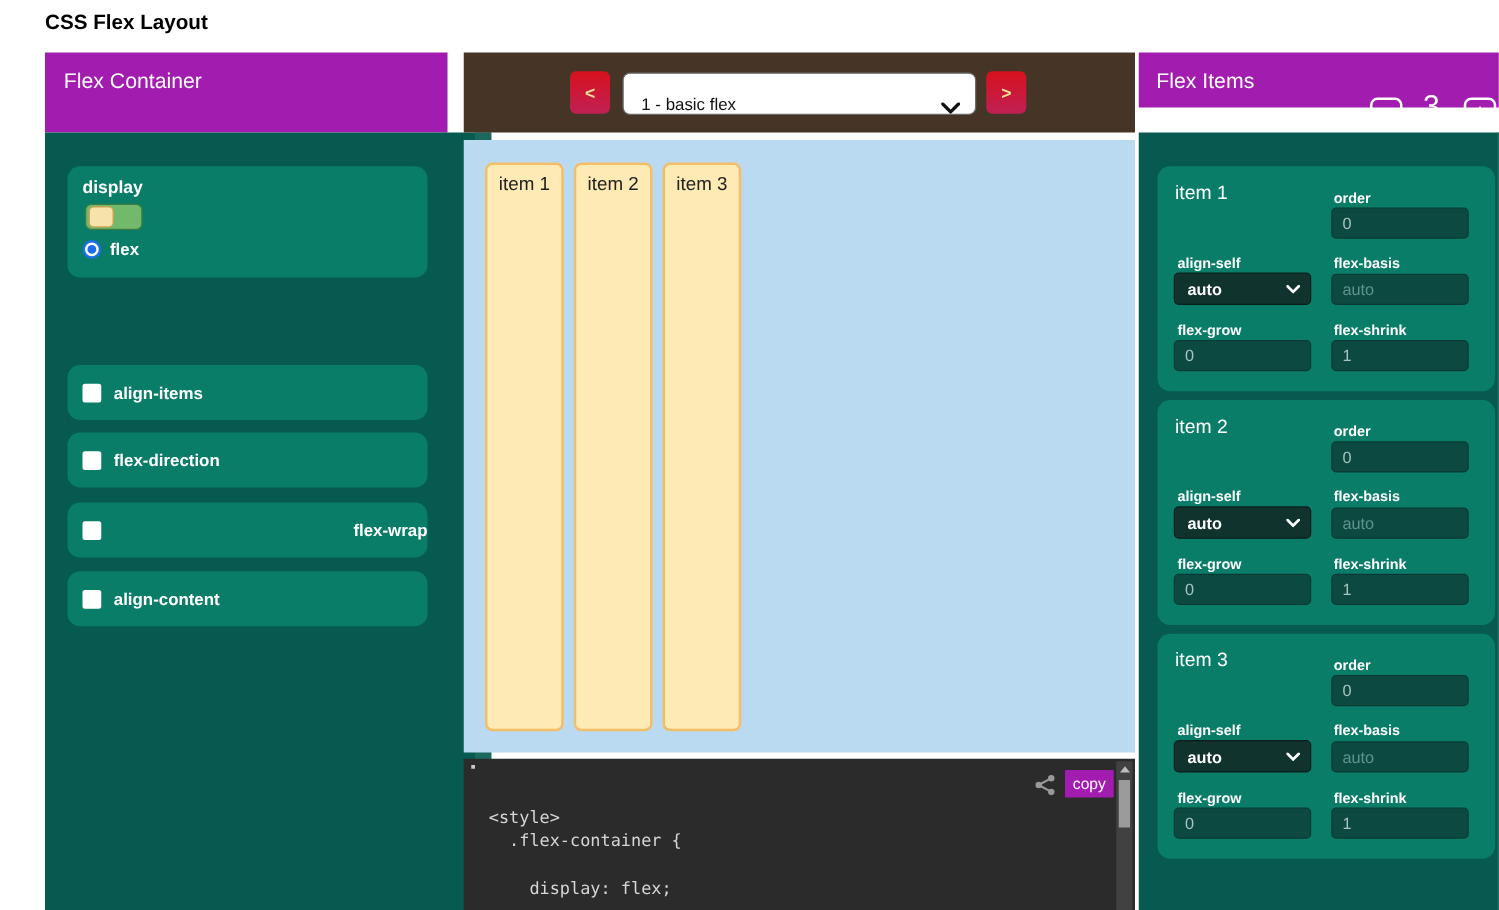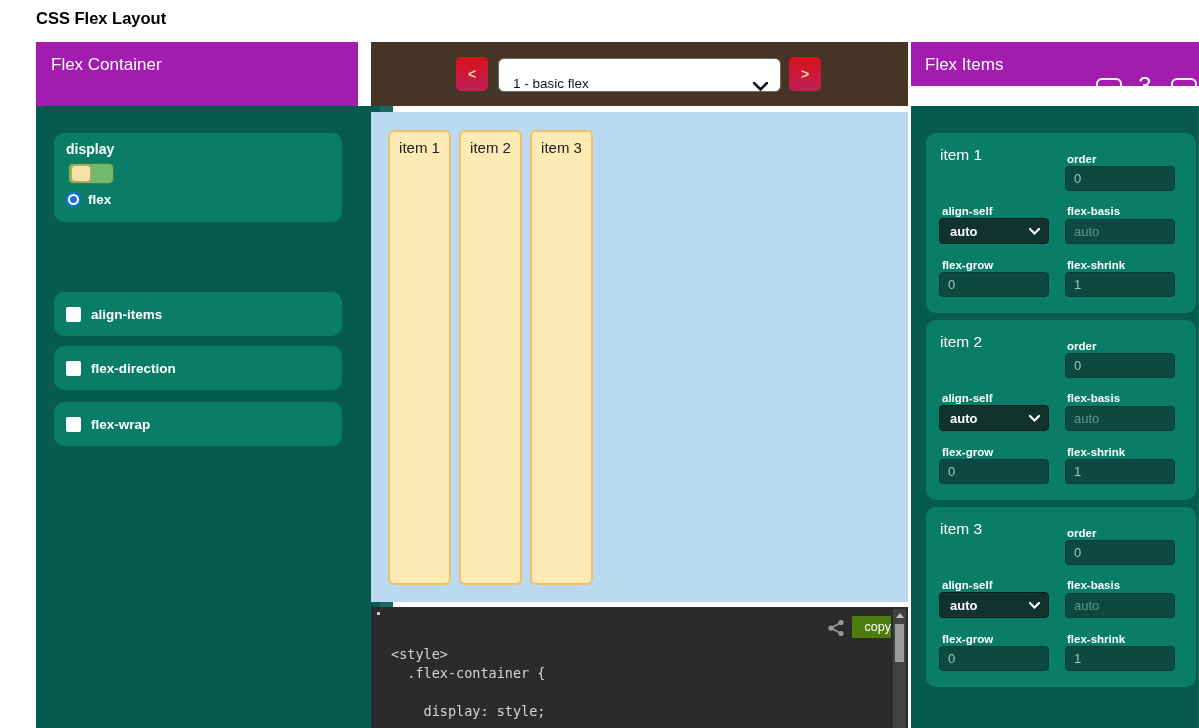--- a/index.html
+++ b/index.html
@@ -33,21 +33,21 @@
   .knob { position:absolute; left:2px; top:1px; width:20px; height:17px;
           background:#f8e2ac; border:1px solid #cfa352; border-radius:4px; }
   .radio-row { position:absolute; left:12px; top:59px; display:flex; align-items:flex-start; gap:7px; }
   .radio { width:15px; height:15px; border:2px solid #1a6fe8; border-radius:50%;
            background:#fff; position:relative; }
   .radio::after { content:""; position:absolute; inset:2px; background:#1a6fe8; border-radius:50%; }
   .radio-label { font-size:13.5px; font-weight:bold; color:#fff; }
   .cb-card { left:18px; width:288px; height:44px; display:flex; align-items:center;
              gap:10px; padding-left:12px; }
   .cb-card.c0 { top:134px; } .cb-card.c1 { top:186px; } .cb-card.c2 { top:240px; }
-  .cb-card.c3 { top:296px; } .cb-card.c4 { top:351px; }
+  .cb-card.c3 { top:296px;justify-content:space-between; } .cb-card.c4 { top:351px; }
   .cb { width:15px; height:15px; background:#fff; border-radius:2px; flex:0 0 auto; }
   .cb-label { font-size:13.5px; font-weight:bold; color:#fff; }
 
   
   .mhdr { left:343px; top:42px; width:537px; height:64px; background:#463527; }
   .navbtn { position:absolute; width:32px; height:34px; top:15px; border:none; border-radius:5px;
             background:linear-gradient(180deg,#d8111d,#bf2055); color:#f2df93;
             font-weight:bold; font-size:14px; display:flex; align-items:center; justify-content:center;
             cursor:pointer; }
   .navbtn.prev { left:85px; } .navbtn.next { left:418px; }
@@ -60,22 +60,22 @@
   .demo { left:343px; top:112px; width:537px; height:490px; background:#badaf2; }
   .fitem { position:absolute; top:18px; width:63px; height:455px; background:#fdeab4;
            border:2px solid #f4bd68; border-radius:6px; color:#222; font-size:15px;
            text-align:center; padding-top:7px; }
   .fitem.i0 { left:17px; } .fitem.i1 { left:88px; } .fitem.i2 { left:159px; }
 
   
   .codep { left:343px; top:607px; width:537px; height:121px; background:#2b2b2b; }
   .dot { position:absolute; left:6px; top:5px; width:3px; height:3px; background:#c9c9c9; }
   .share { position:absolute; left:455px; top:11px; width:20px; height:20px; cursor:pointer; }
-  .copybtn { position:absolute; left:481px; top:9px; width:39px; height:22px; background:#4d7c0f;
-             color:#fff; font-size:12.5px; text-align:right; line-height:22px; cursor:pointer;
+  .copybtn { position:absolute; left:481px; top:9px; width:39px; height:22px; background:#a21caf;
+             color:#fff; font-size:12.5px; text-align:center; line-height:22px; cursor:pointer;
              border-radius:1px; }
   .codesb { position:absolute; left:522px; top:2px; bottom:0; width:13px; background:#414141; }
   .codesb .sb-arrow { border-bottom-color:#bdbdbd; margin-top:4px; }
   .codesb .thumb { position:absolute; left:2px; top:15px; width:9px; height:38px; background:#9b9b9b; }
   .codelines { position:absolute; left:20px; top:38px; font-family:"DejaVu Sans Mono", monospace;
                font-size:13.5px; line-height:19px; color:#d6d6d6; }
   .codelines div { white-space:pre; min-height:19px; }
 
   
   .rpanel { left:883px; top:42px; width:302px; height:686px; }
@@ -133,20 +133,24 @@
         <span class="cb-label">flex-direction</span>
       </div>
       <div class="card cb-card c1">
         <span class="cb"></span>
         <span class="cb-label">align-items</span>
       </div>
       <div class="card cb-card c3">
         <span class="cb"></span>
         <span class="cb-label">flex-wrap</span>
       </div>
+      <div class="card cb-card c4">
+        <span class="cb"></span>
+        <span class="cb-label">align-content</span>
+      </div>
 
       <div class="vscroll" style="right:0;">
         <div class="sb-arrow"></div>
       </div>
     </div>
   </div>
 
   <div class="abs mhdr">
     <div class="navbtn prev">&lt;</div>
     <div class="exselect">
@@ -175,21 +179,21 @@
         <circle cx="15" cy="15.5" r="2.6" fill="#999"></circle>
         <line x1="5" y1="10" x2="15" y2="4.5" stroke="#999" stroke-width="1.6"></line>
         <line x1="5" y1="10" x2="15" y2="15.5" stroke="#999" stroke-width="1.6"></line>
       </svg>
     </div>
     <div class="copybtn">copy</div>
     <div class="codelines">
       <div>&lt;style&gt;</div>
       <div>  .flex-container {</div>
       <div></div>
-      <div>    display: style;</div>
+      <div>    display: flex;</div>
     </div>
     <div class="codesb">
       <div class="sb-arrow"></div>
       <div class="thumb"></div>
     </div>
   </div>
 
   <div class="abs rpanel">
     <div class="panel-hdr hdr">
       <div class="ttl" style="left:14px;">Flex Items</div>

